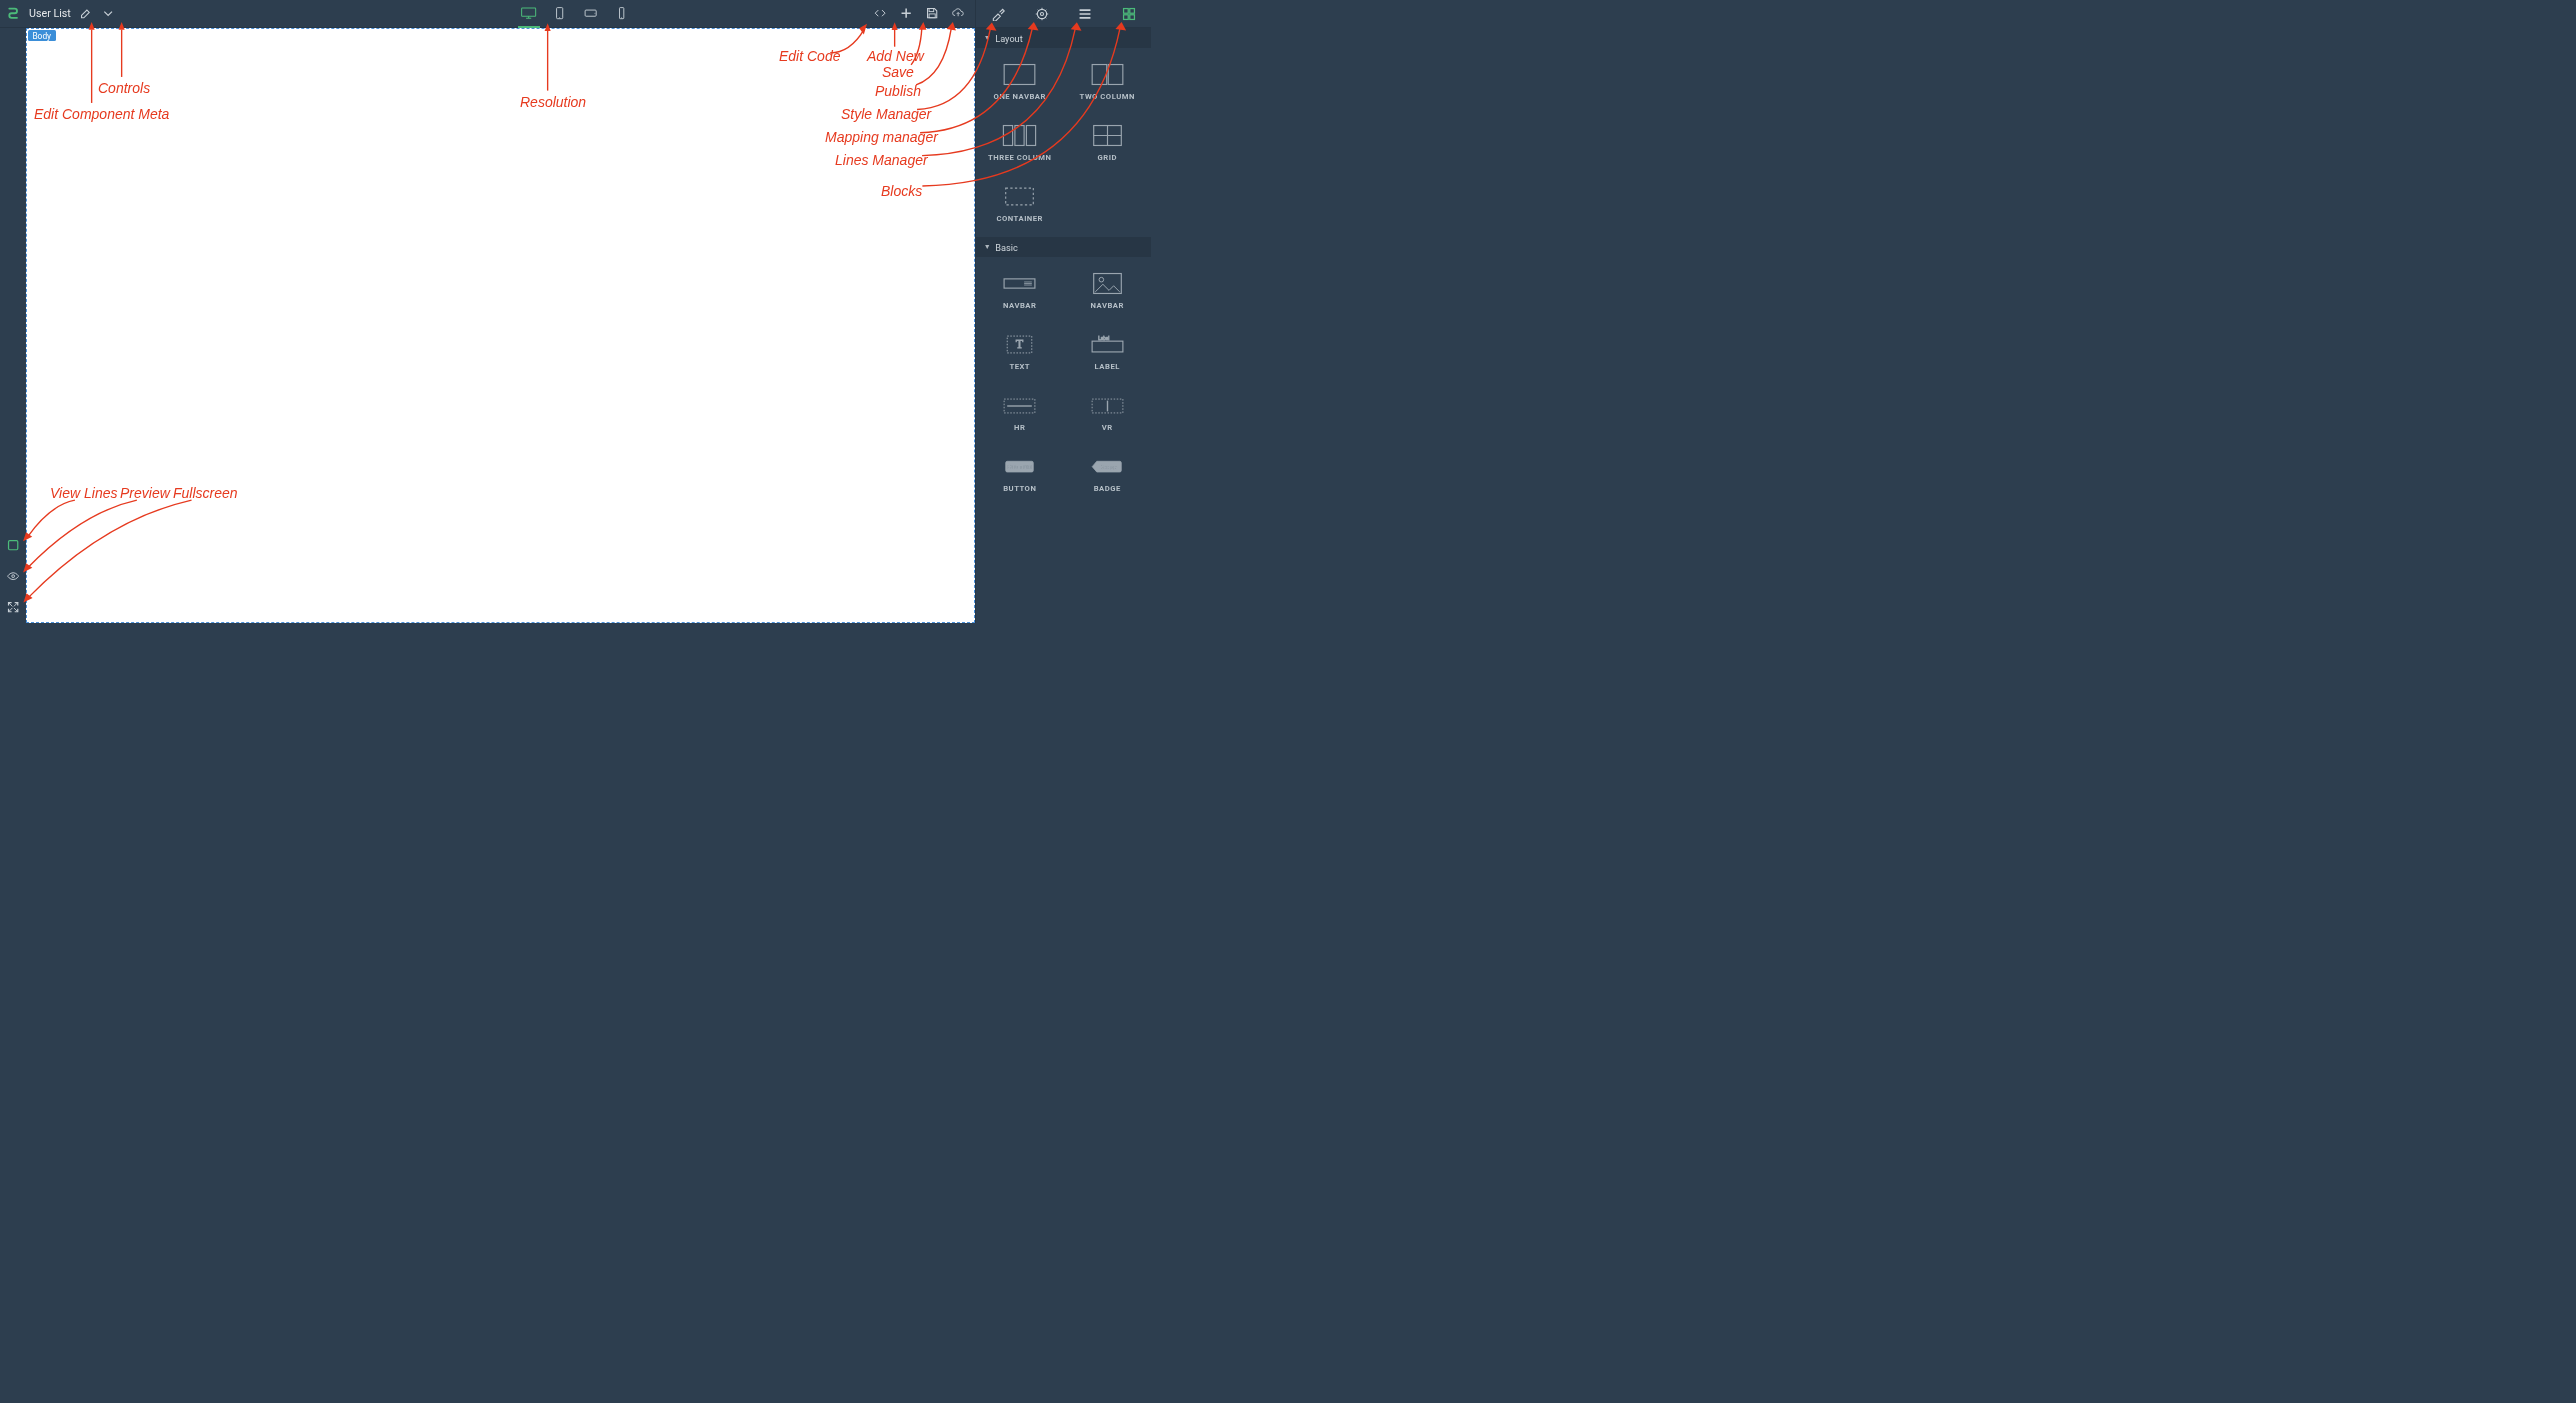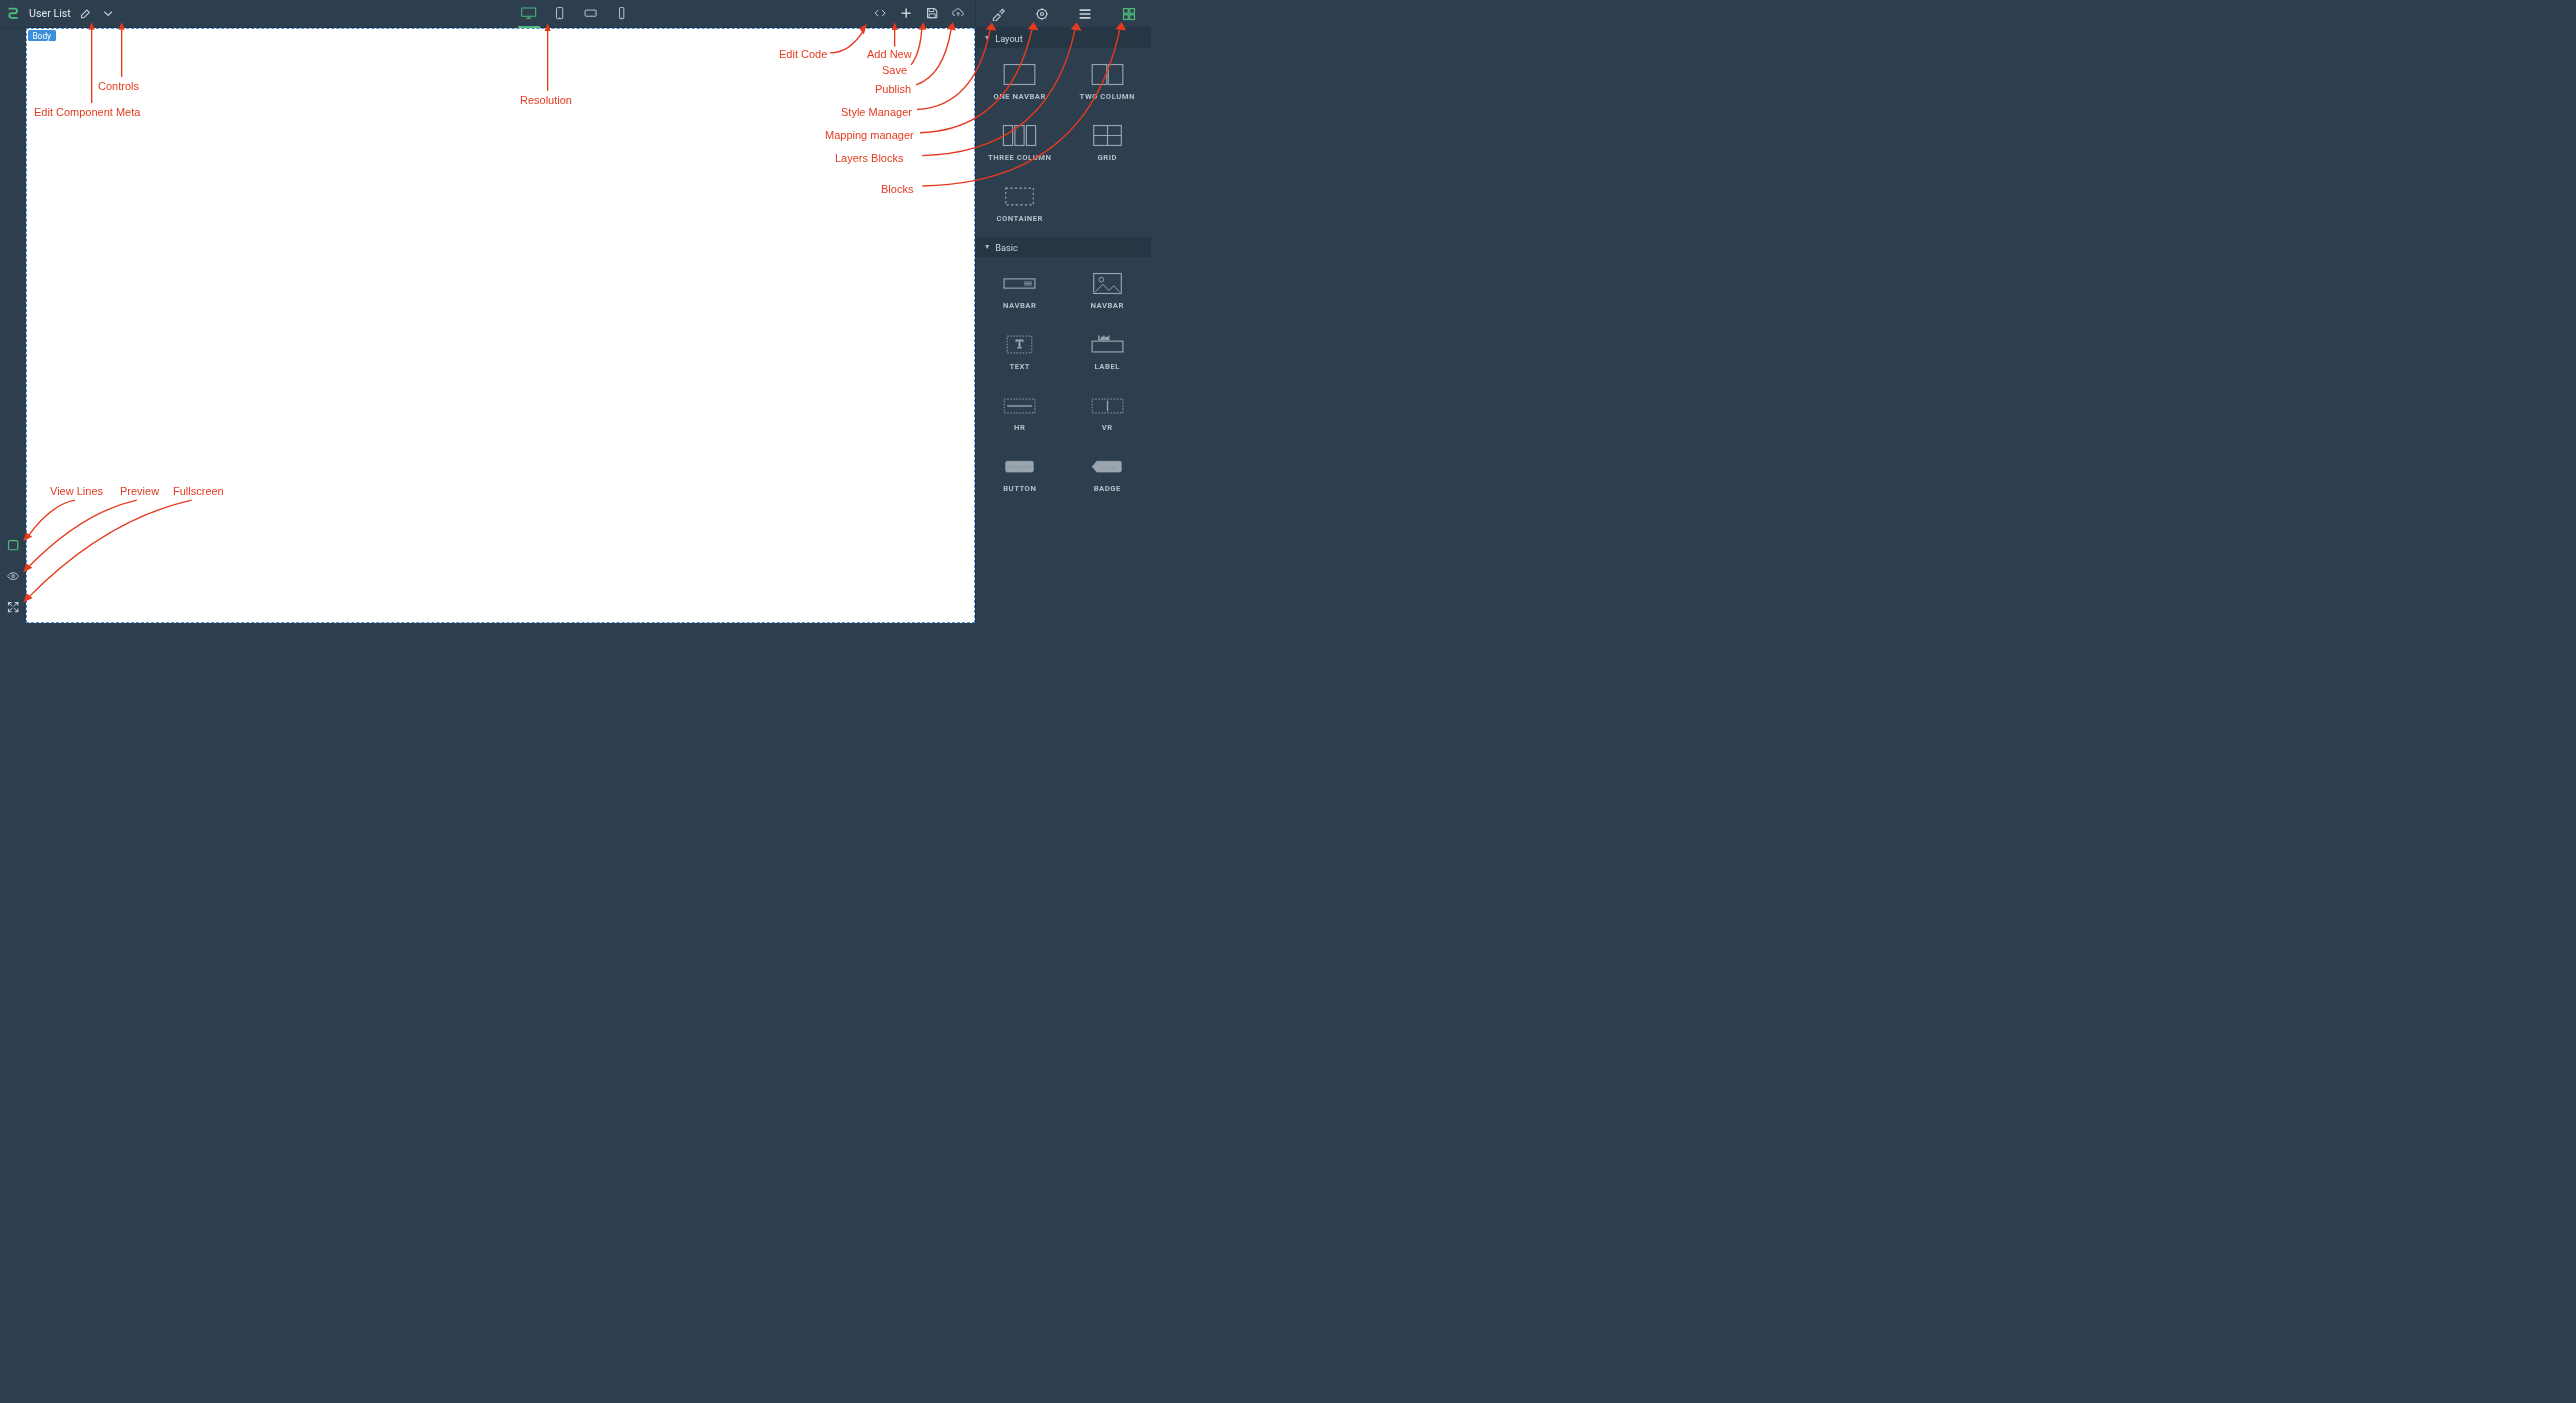--- a/index.html
+++ b/index.html
@@ -119,24 +119,25 @@
 .block-item .block-icon {
   width: 37px; height: 26px; display: flex; align-items: center; justify-content: center;
 }
 .block-item .block-label {
   font-size: 7.7px; letter-spacing: 0.5px; font-weight: 700; color: #b5bfc7;
   margin-top: 4.6px; text-align: center; line-height: 1.2;
 }
 .block-item svg { stroke: #9aa5af; fill: none; }
 
 .annotation {
-  position: absolute; color: #e63a1f; font-size: 11px;
+  position: absolute; color: #e63a1f; font-size: 14px;
   font-family: -apple-system, Helvetica, Arial, sans-serif;
   pointer-events: none;
   white-space: nowrap;
+  font-style: italic;
 }
 svg.annot-line { position: absolute; pointer-events: none; }
 svg.annot-line path { stroke: #e63a1f; stroke-width: 1.8; fill: none; }
 svg.annot-line polygon { fill: #e63a1f; }
 </style>
 </head>
 <body>
 
 <div class="topbar">
   <div class="topbar-left">
@@ -465,21 +466,21 @@
     <path d="M4 114 Q80 110 100 8"></path>
     <polygon points="102,0 94,9 108,11"></polygon>
   </svg>
 
 <div class="annotation" style="left:825px; top:129px">Mapping manager</div>
 <svg class="annot-line" style="left:917px; top:21.5px" width="123" height="114" viewBox="0 0 160 148">
     <path d="M4 144 Q120 140 150 8"></path>
     <polygon points="152,0 144,9 158,11"></polygon>
   </svg>
 
-<div class="annotation" style="left:835px; top:152px">Layers Blocks</div>
+<div class="annotation" style="left:835px; top:152px">Lines Manager</div>
 <svg class="annot-line" style="left:919px; top:21.5px" width="164" height="137" viewBox="0 0 214 178">
     <path d="M4 174 Q170 170 204 8"></path>
     <polygon points="206,0 198,9 212,11"></polygon>
   </svg>
 
 <div class="annotation" style="left:881px; top:183px">Blocks</div>
 <svg class="annot-line" style="left:919px; top:21.5px" width="209" height="167" viewBox="0 0 272 218">
     <path d="M4 214 Q220 210 262 8"></path>
     <polygon points="264,0 256,9 270,11"></polygon>
   </svg>

